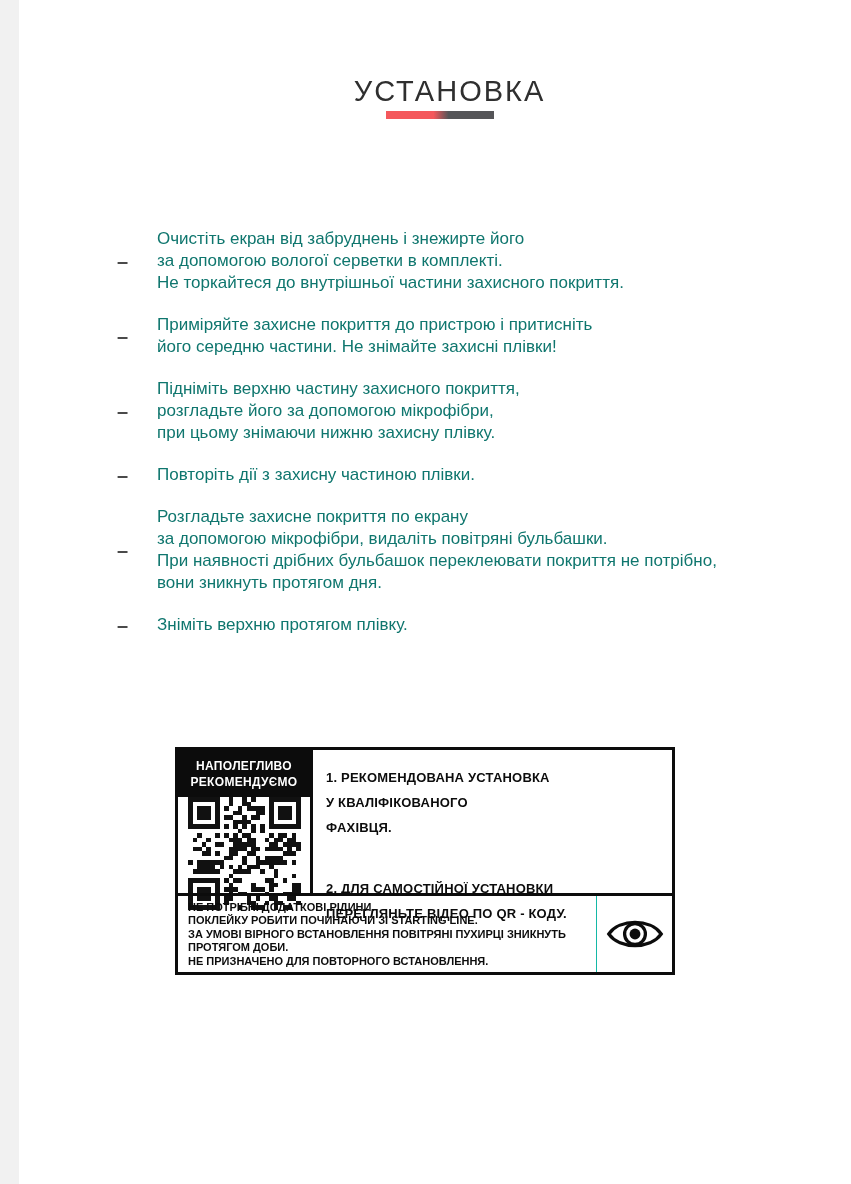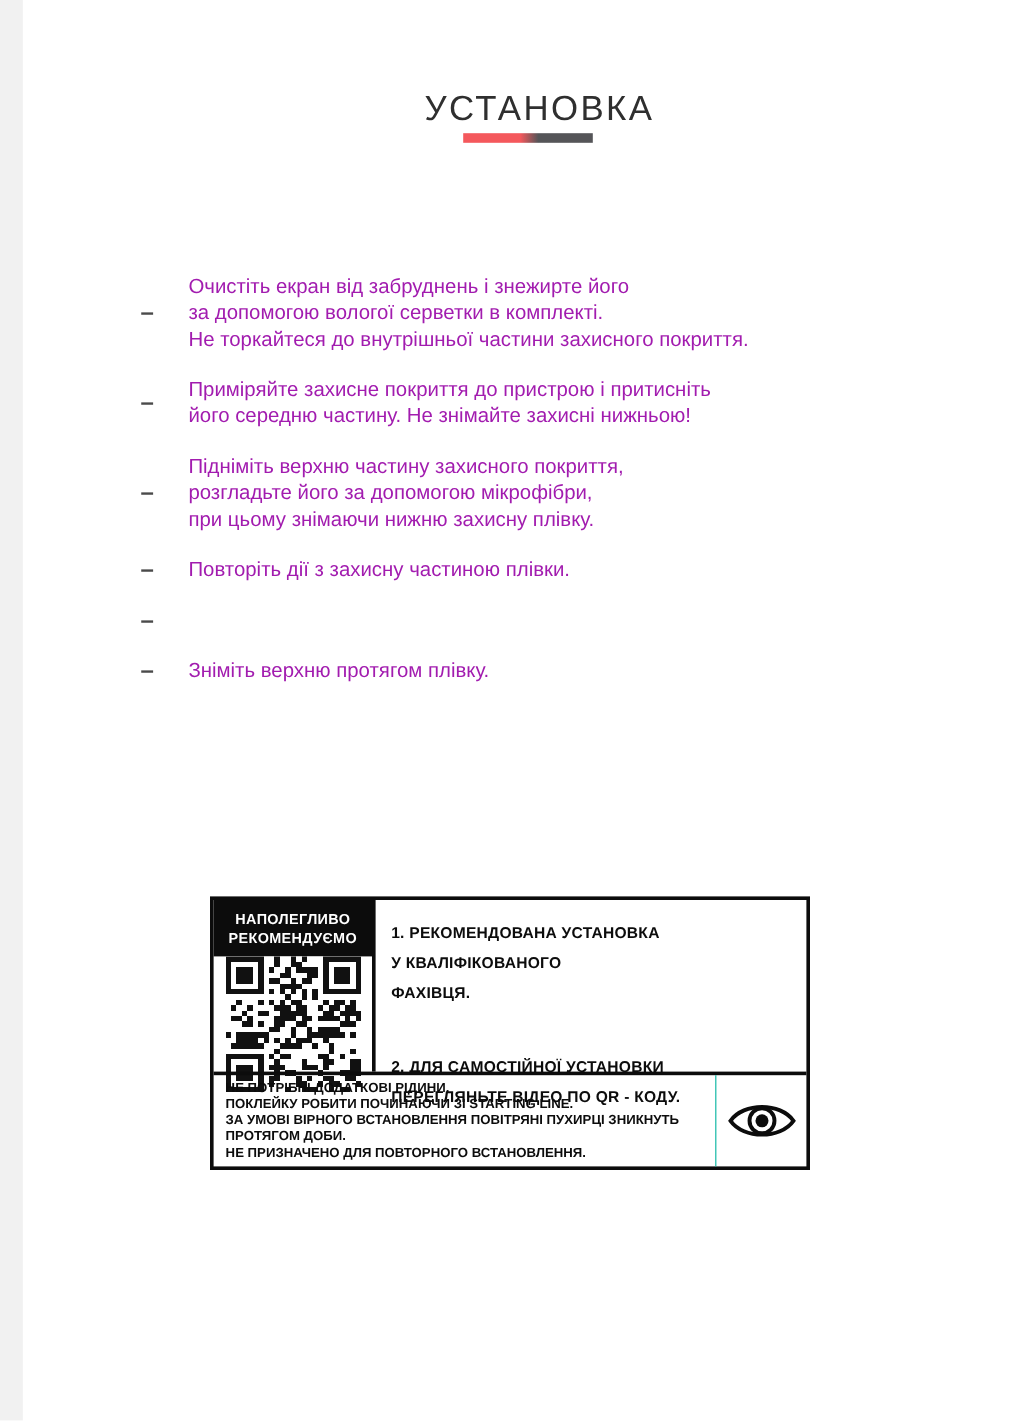--- a/index.html
+++ b/index.html
@@ -33,21 +33,21 @@
   .inst-item{
     display:flex;align-items:center;
     margin-bottom:20px;
   }
   .inst-dash{
     flex:0 0 40px;
     font-size:20px;font-weight:bold;color:#4a4a4a;
     line-height:22px;
   }
   .inst-text{
-    font-size:17px;line-height:22px;color:#a21caf;
+    font-size:17px;line-height:22px;color:#0f766e;
     white-space:pre-line;
   }
   .rec-box{
     position:absolute;left:175px;top:747px;
     width:500px;height:228px;
     box-sizing:border-box;
     border:3px solid #0c0c0c;
     background:#fff;
     display:flex;flex-direction:column;
   }
@@ -111,34 +111,38 @@
   <div class="instructions">
     <div class="inst-item">
       <span class="inst-dash">–</span>
       <span class="inst-text">Очистіть екран від забруднень і знежирте його
 за допомогою вологої серветки в комплекті.
 Не торкайтеся до внутрішньої частини захисного покриття.</span>
     </div>
     <div class="inst-item">
       <span class="inst-dash">–</span>
       <span class="inst-text">Приміряйте захисне покриття до пристрою і притисніть
-його середню частину. Не знімайте захисні нижньою!</span>
+його середню частини. Не знімайте захисні плівки!</span>
     </div>
     <div class="inst-item">
       <span class="inst-dash">–</span>
       <span class="inst-text">Підніміть верхню частину захисного покриття,
 розгладьте його за допомогою мікрофібри,
 при цьому знімаючи нижню захисну плівку.</span>
     </div>
     <div class="inst-item">
       <span class="inst-dash">–</span>
       <span class="inst-text">Повторіть дії з захисну частиною плівки.</span>
     </div>
     <div class="inst-item">
       <span class="inst-dash">–</span>
+      <span class="inst-text">Розгладьте захисне покриття по екрану
+за допомогою мікрофібри, видаліть повітряні бульбашки.
+При наявності дрібних бульбашок переклеювати покриття не потрібно,
+вони зникнуть протягом дня.</span>
     </div>
     <div class="inst-item">
       <span class="inst-dash">–</span>
       <span class="inst-text">Зніміть верхню протягом плівку.</span>
     </div>
   </div>
 
   <div class="rec-box">
     <div class="box-top">
       <div class="box-left">

